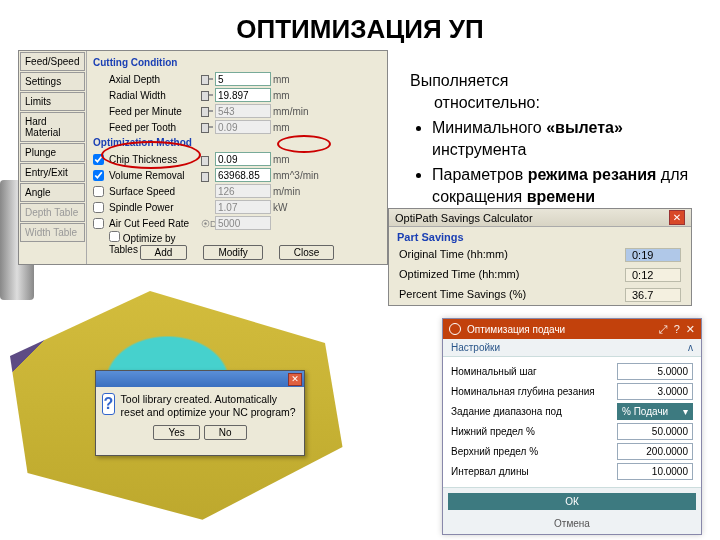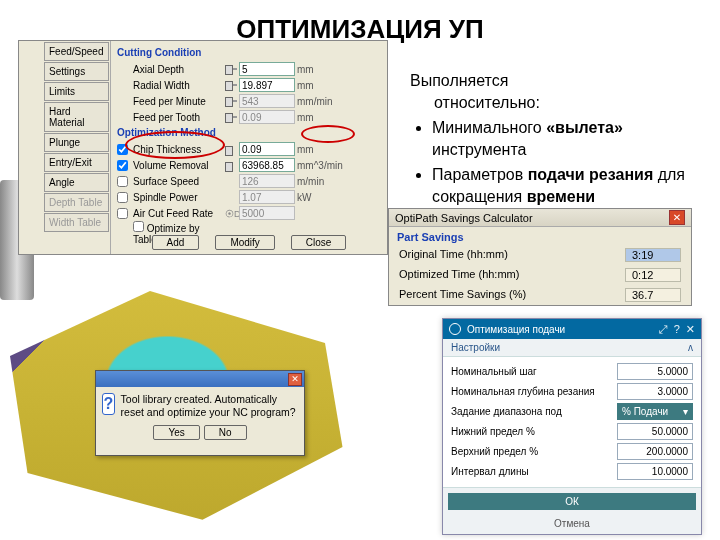--- a/index.html
+++ b/index.html
@@ -23,27 +23,26 @@
     font-size: 16px;
     line-height: 1.35;
   }
   .desc ul { list-style: disc; padding-left: 22px; margin-top: 4px; }
   .desc li { margin-bottom: 4px; }
   .desc .indent { padding-left: 24px; display:block; }
 
   
   .panel-cc {
     position: absolute;
-    left: 18px; top: 40px;
+    left: 18px; top: 50px;
     width: 370px; height: 215px;
     background: #ece9d8;
     border: 1px solid #888;
     font-size: 10px;
     display: flex;
-    padding-left: 24px;
   }
   .tabs {
     width: 68px;
     background: #ece9d8;
     border-right: 1px solid #aaa;
   }
   .tab {
     padding: 3px 4px;
     border: 1px solid #999;
     margin: 1px;
@@ -83,21 +82,21 @@
   .savings{position:absolute;left:388px;top:208px;width:304px;border:1px solid #888;background:#ece9d8;font-size:11px;}
   .savings .tb{height:18px;background:linear-gradient(#e8e5d8,#d8d4c4);border-bottom:1px solid #aaa;display:flex;align-items:center;padding:0 6px;justify-content:space-between;}
   .savings .x{width:16px;height:15px;background:#d84828;color:#fff;display:flex;align-items:center;justify-content:center;font-size:10px;border:1px solid #933;}
   .savings .sec{color:#1a3fb4;padding:4px 8px 2px;font-weight:bold;}
   .savings .row{display:flex;justify-content:space-between;padding:3px 10px;}
   .savings .val{background:#f4f0e0;border:1px solid #bba;padding:0 6px;width:56px;text-align:left;}
   .savings .val.hl{background:#b0c8e8;}
 
   
   .opt{position:absolute;left:442px;top:318px;width:260px;background:#fff;border:1px solid #88a;font-size:10px;box-shadow:0 0 6px rgba(0,0,0,.2);}
-  .opt .tb{height:20px;background:#0369a1;color:#fff;display:flex;align-items:center;gap:6px;padding:0 6px;}
+  .opt .tb{height:20px;background:#c2410c;color:#fff;display:flex;align-items:center;gap:6px;padding:0 6px;}
   .opt .tb .gear{width:12px;height:12px;border:1.5px solid #fff;border-radius:50%;}
   .opt .tb .sp{flex:1;}
   .opt .tb .ic{font-size:11px;opacity:.9;}
   .opt .sub{background:#eef2f4;color:#2a568a;padding:3px 8px;border-bottom:1px solid #cdd;display:flex;justify-content:space-between;}
   .opt .body{padding:4px 8px 6px;}
   .opt .row{display:grid;grid-template-columns:1fr 76px;align-items:center;height:20px;gap:4px;}
   .opt .in{background:#fff;border:1px solid #9ab;height:17px;padding:0 4px;text-align:right;font-size:10px;display:flex;align-items:center;justify-content:flex-end;}
   .opt .sel{background:#3d7a80;color:#fff;border:1px solid #3d7a80;justify-content:space-between;padding:0 4px;display:flex;align-items:center;}
   .opt .ftr{background:#eef2f4;padding:5px;display:flex;justify-content:flex-end;gap:8px;border-top:1px solid #cdd;flex-direction:column;}
   .opt .ok{background:#3d7a80;color:#fff;border:none;padding:3px 18px;font-size:10px;}
@@ -120,21 +119,21 @@
 <div class="title">ОПТИМИЗАЦИЯ УП</div>
 
 <div class="desc">
   <span>Выполняется</span>
   <span class="indent">относительно:</span>
   <ul>
     <li>
       <span>Минимального </span><b>«вылета»</b><span> инструмента</span>
     </li>
     <li>
-      <span>Параметров </span><b>подачи резания</b><span> для сокращения </span><b>времени</b>
+      <span>Параметров </span><b>режима резания</b><span> для сокращения </span><b>времени</b>
     </li>
   </ul>
 </div>
 
 <div class="cutter"></div>
 <div class="render"></div>
 
 <div class="panel-cc">
   <div class="tabs" id="cc-tabs">
       <div class="tab">Feed/Speed</div>
@@ -247,21 +246,21 @@
 
 <div class="savings">
   <div class="tb">
     <span>OptiPath Savings Calculator</span>
     <div class="x">✕</div>
   </div>
   <div class="sec">Part Savings</div>
   <div id="sav-rows">
       <div class="row">
         <span>Original Time (hh:mm)</span>
-        <span class="val hl">3:19</span>
+        <span class="val hl">0:19</span>
       </div>
       <div class="row">
         <span>Optimized Time (hh:mm)</span>
         <span class="val">0:12</span>
       </div>
       <div class="row">
         <span>Percent Time Savings (%)</span>
         <span class="val">36.7</span>
       </div>
     </div>

